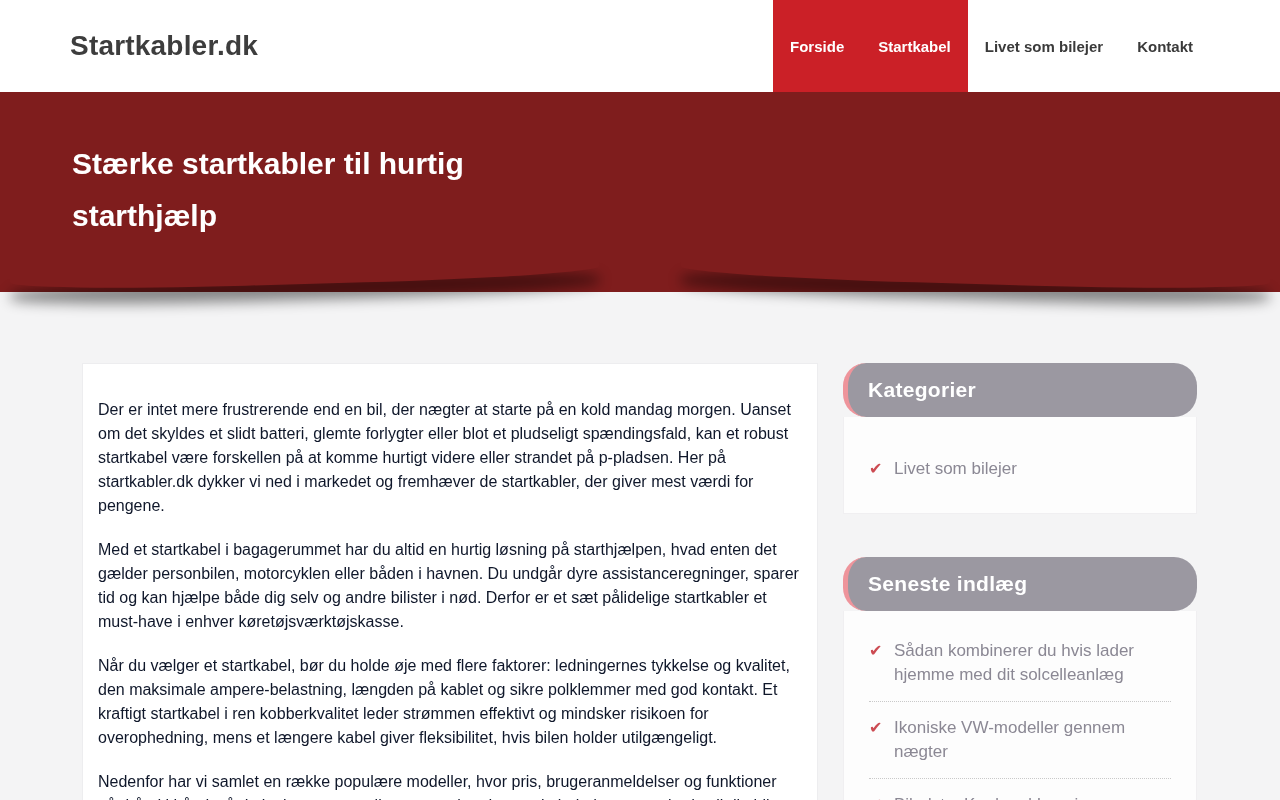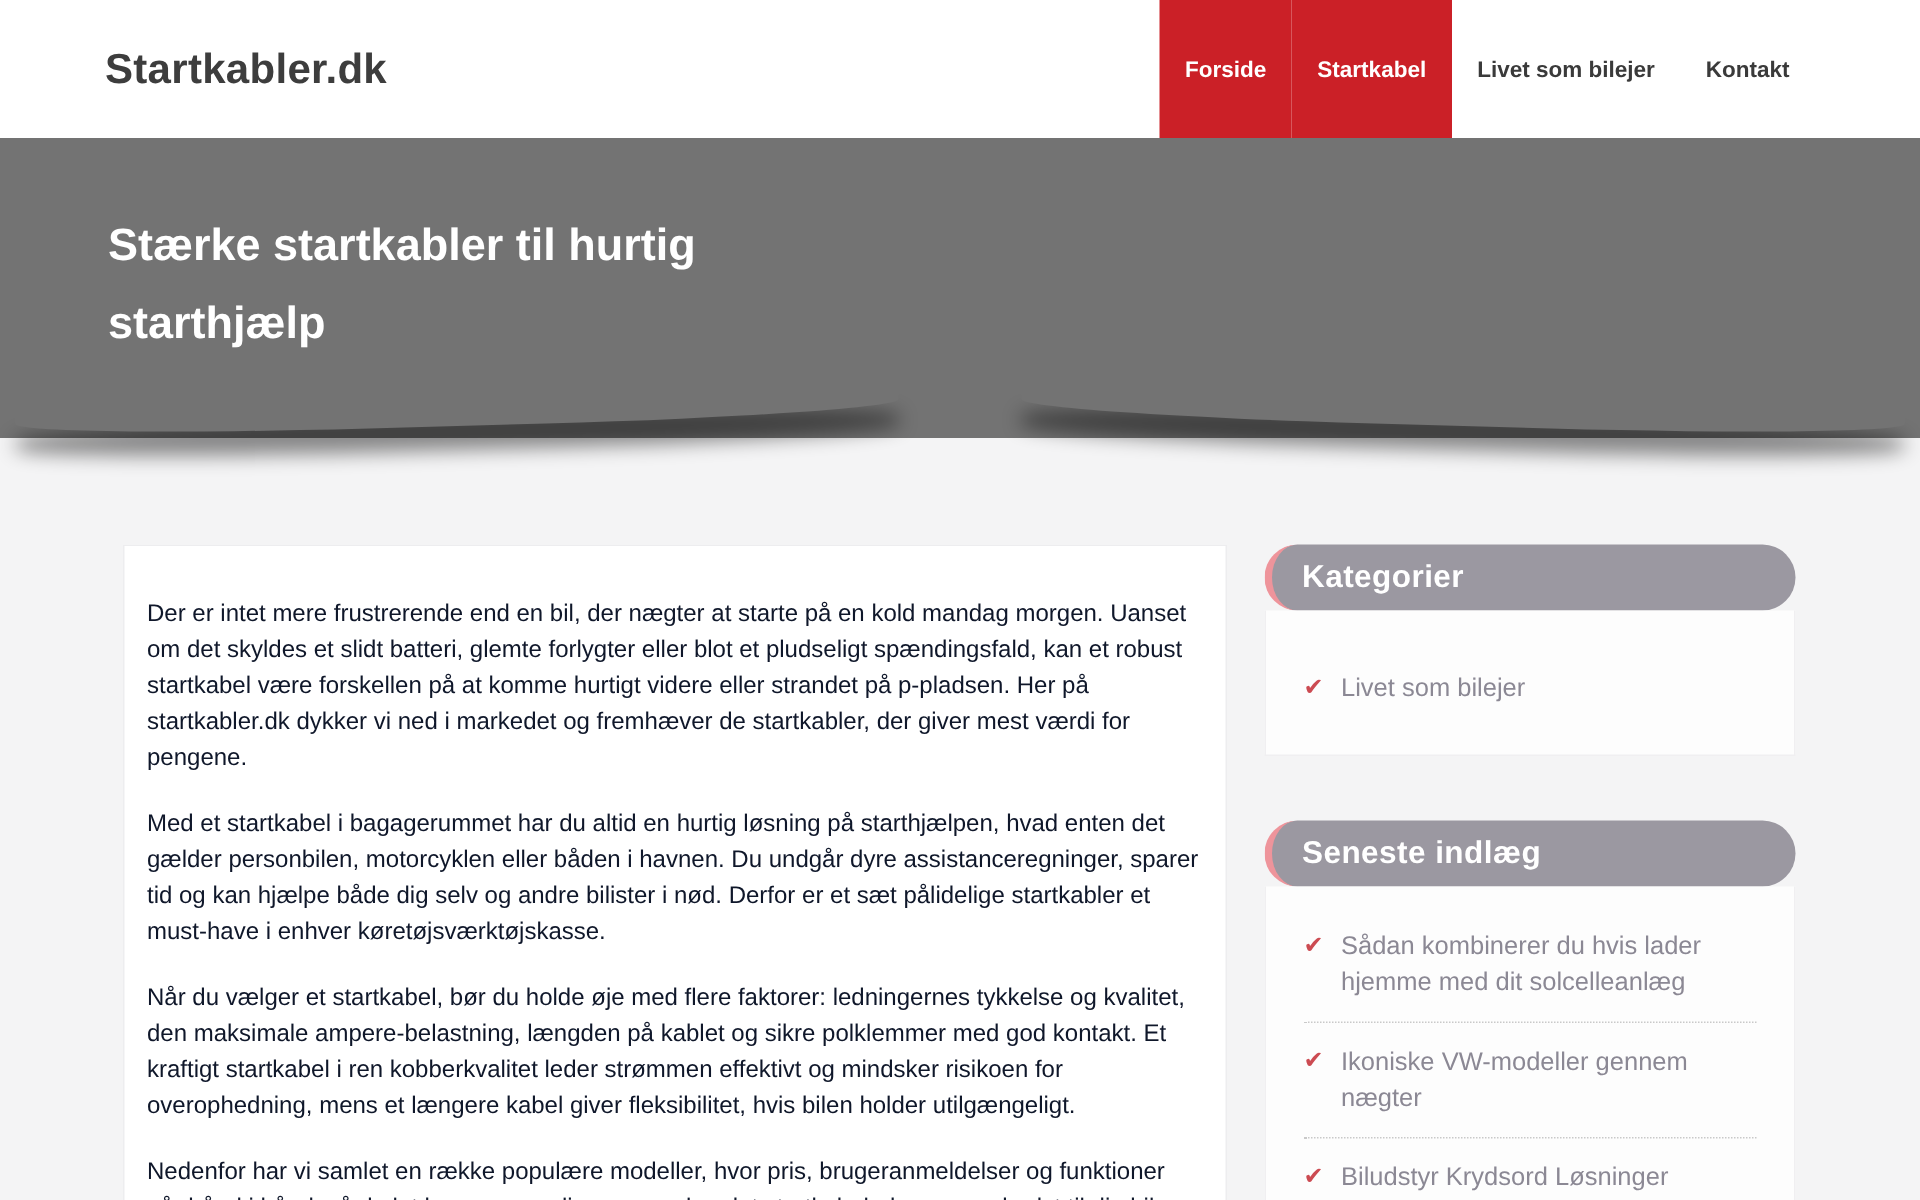--- a/index.html
+++ b/index.html
@@ -37,21 +37,21 @@
     cursor: pointer;
     white-space: nowrap;
   }
   .nav-item.active { background: #cb2027; color: #ffffff; }
 
   
   .hero {
     position: relative;
     z-index: 0;
     height: 200px;
-    background: #737373;
+    background: #7f1d1d;
     display: flex;
     justify-content: space-between;
     padding: 0 72px;
   }
   .hero::before, .hero::after {
     content: "";
     position: absolute;
     z-index: -1;
     bottom: 8px;
     height: 24px;
@@ -98,21 +98,21 @@
     font-size: 16px;
     line-height: 24px;
     color: #0f172a;
     margin-bottom: 20px;
   }
 
   
   .sidebar { width: 354px; flex: 0 0 354px; }
   .widget { margin-bottom: 43px; }
   .widget-header {
-    height: 44px;
+    height: 54px;
     background: #9b98a1;
     border-left: 5px solid #ee949b;
     display: flex;
     align-items: center;
     padding-left: 20px;
     border-radius: 23px;
   }
   .widget-title {
     color: #ffffff;
     font-size: 21px;

